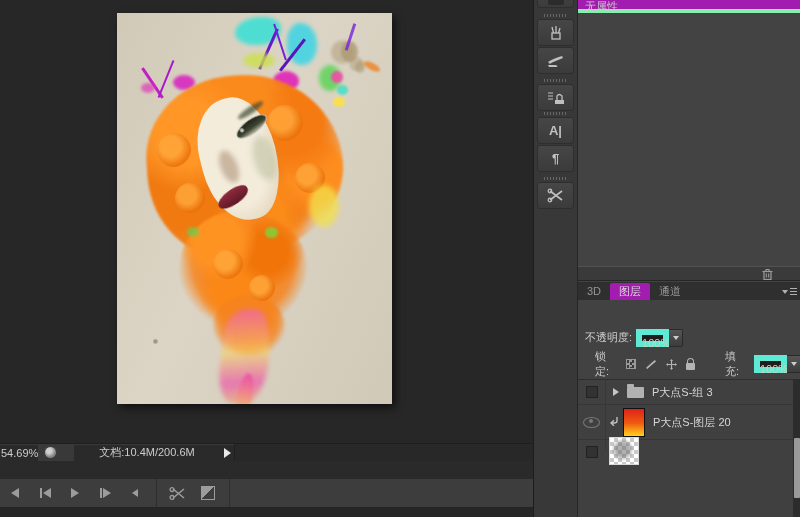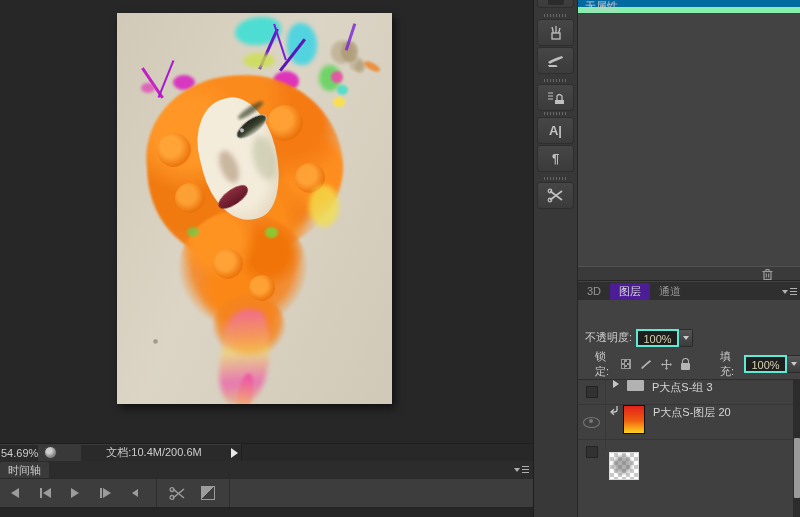--- a/index.html
+++ b/index.html
@@ -68,31 +68,31 @@
       border-left:1px solid #1d1d1d;box-sizing:border-box;}
   .ts-btn{position:absolute;left:3px;width:37px;height:27px;border-radius:3px;
       background:linear-gradient(#464646,#3b3b3b);border:1px solid #2e2e2e;box-sizing:border-box;
       display:flex;align-items:center;justify-content:center;color:#bdbdbd;}
   .ts-grip{position:absolute;left:10px;width:24px;height:3px;
       background:repeating-linear-gradient(90deg,#686868 0 1px, transparent 1px 3px);}
   .ts-glyph{font-size:13px;font-weight:bold;color:#c2c2c2;}
 
   
   .right-col{left:577px;top:0;width:223px;height:517px;background:#424242;border-left:1px solid #262626;box-sizing:border-box;}
-  .props-header{left:0;top:0;width:100%;height:13px;background:#0369a1;border-bottom:6px solid #86efac;
+  .props-header{left:0;top:0;width:100%;height:13px;background:#a21caf;border-bottom:4px solid #86efac;
       box-sizing:border-box;line-height:12px;padding-left:7px;color:#c9c9c9;}
   .props-body{left:0;top:14px;width:100%;height:252px;background:#434343;}
   .props-footer{left:0;top:266px;width:100%;height:15px;background:#3a3a3a;border-top:1px solid #525252;
       border-bottom:1px solid #262626;box-sizing:border-box;}
 
   
   .layers-panel{left:0;top:282px;width:223px;height:235px;background:#424242;}
   .lp-tabs{left:0;top:0;width:100%;height:18px;background:#2f2f2f;display:flex;align-items:flex-end;}
   .lp-tab{height:17px;line-height:17px;padding:0 9px;color:#969696;}
-  .lp-tab.active{background:#4c1d95;color:#d9d9d9;border-radius:2px 2px 0 0;}
+  .lp-tab.active{background:#a21caf;color:#d9d9d9;border-radius:2px 2px 0 0;}
   .panel-menu{position:absolute;right:4px;top:5px;width:15px;height:9px;display:flex;align-items:center;gap:2px;}
   .pm-tri{width:0;height:0;border-left:3px solid transparent;border-right:3px solid transparent;border-top:4px solid #b0b0b0;}
   .pm-lines{width:8px;height:7px;background:repeating-linear-gradient(#b0b0b0 0 1px, transparent 1px 3px);}
 
   .lp-filter{left:0;top:18px;width:100%;height:24px;display:flex;align-items:center;}
   .combo{display:flex;align-items:center;height:18px;border-radius:2px;box-sizing:border-box;
       background:linear-gradient(#4a4a4a,#3a3a3a);border:1px solid #2a2a2a;color:#d2d2d2;}
   .type-combo{margin-left:3px;width:70px;padding:0 5px;gap:4px;}
   .search-glyph{width:6px;height:6px;border:1.4px solid #c2c2c2;border-radius:50%;position:relative;flex:none;}
   .search-glyph::after{content:'';position:absolute;left:5px;top:5px;width:4px;height:1.6px;background:#c2c2c2;transform:rotate(45deg);}
@@ -108,35 +108,35 @@
   .fi-copy{width:12px;height:11px;position:relative;}
   .fi-copy::before{content:'';position:absolute;left:0;top:3px;width:7px;height:7px;border:1px solid #b4b4b4;}
   .fi-copy::after{content:'';position:absolute;left:4px;top:0;width:7px;height:7px;background:#b4b4b4;}
   .filter-toggle{position:absolute;right:5px;top:2px;width:11px;height:19px;border-radius:2px;border:1px solid #141414;
       background:linear-gradient(#6e6e6e 0 45%, #101010 45%);box-sizing:border-box;}
 
   .lp-blend{left:0;top:42px;width:100%;height:27px;display:flex;align-items:center;}
   .blend-select{margin-left:3px;width:110px;padding:0 6px;}
   .opt-label{margin-left:7px;color:#cdcdcd;}
   .valbox{display:flex;align-items:center;margin-left:4px;height:18px;}
-  .val{width:43px;height:18px;background:#1e1e1e;border:2px solid #5eead4;box-sizing:border-box;
+  .val{width:33px;height:18px;background:#1e1e1e;border:6px solid #5eead4;box-sizing:border-box;
       color:#d6d2b4;text-align:center;line-height:16px;}
   .val-drop{width:14px;height:18px;background:linear-gradient(#555,#3c3c3c);border:1px solid #2a2a2a;border-left:none;
       box-sizing:border-box;display:flex;align-items:center;justify-content:center;border-radius:0 2px 2px 0;}
   .val-drop i{width:0;height:0;border-left:3px solid transparent;border-right:3px solid transparent;border-top:4px solid #ccc;}
 
   .lp-lock{left:0;top:69px;width:100%;height:26px;display:flex;align-items:center;}
   .lock-icons{display:flex;align-items:center;gap:8px;margin-left:6px;}
   .li-checker{width:10px;height:10px;border:1px solid #9a9a9a;box-sizing:border-box;
       background:repeating-conic-gradient(#9a9a9a 0 25%, #3a3a3a 0 50%);background-size:5px 5px;}
   .li-lock{width:9px;height:7px;background:#b4b4b4;position:relative;margin-top:4px;border-radius:1px;}
   .li-lock::before{content:'';position:absolute;left:1px;top:-5px;width:5px;height:5px;border:1.5px solid #b4b4b4;border-bottom:none;border-radius:4px 4px 0 0;}
 
   .lp-rows{left:0;top:97px;width:100%;height:139px;background:#404040;overflow:hidden;border-top:1px solid #2e2e2e;}
-  .lrow{position:relative;display:flex;align-items:flex-start;border-bottom:1px solid #363636;box-sizing:border-box;}
+  .lrow{position:relative;display:flex;align-items:center;border-bottom:1px solid #363636;box-sizing:border-box;}
   .lrow .eyecol{width:27px;align-self:stretch;border-right:1px solid #383838;display:flex;align-items:center;justify-content:center;flex:none;}
   .eye{width:15px;height:9px;border:1px solid #c6c6c6;border-radius:50%;position:relative;}
   .eye::after{content:'';position:absolute;left:4.5px;top:1.5px;width:4px;height:4px;border-radius:50%;background:#c6c6c6;}
   .eye.dim{opacity:.42;}
   .visbox{width:12px;height:12px;background:#323232;border:1px solid #232323;box-sizing:border-box;}
   .expand-tri{width:0;height:0;border-top:4px solid transparent;border-bottom:4px solid transparent;border-left:6px solid #c6c6c6;margin-left:7px;}
   .folder{width:17px;height:11px;background:#b2b2b2;border-radius:1px;position:relative;margin-left:8px;}
   .folder::before{content:'';position:absolute;left:0;top:-3px;width:7px;height:3px;background:#b2b2b2;border-radius:1px 1px 0 0;}
   .lname{margin-left:8px;color:#d6d6d6;white-space:nowrap;}
   .thumb{box-sizing:border-box;flex:none;}
@@ -155,21 +155,21 @@
       background-size:auto, 8px 8px;}
   .lrow.selected{background:#516074;}
   .lp-scroll{position:absolute;right:0;top:97px;width:8px;height:139px;background:#2c2c2c;}
   .lp-thumbbar{position:absolute;left:1px;top:59px;width:6px;height:60px;background:#9a9a9a;border-radius:1px;}
 
   
   .status-bar{left:0;top:443px;width:533px;height:18px;background:#393939;border-top:1px solid #1e1e1e;box-sizing:border-box;display:flex;align-items:center;}
   .zoom-field{width:37px;height:16px;background:#2a2a2a;color:#cccccc;line-height:16px;padding-left:1px;overflow:hidden;flex:none;}
   .status-circle{width:13px;height:13px;border-radius:50%;margin-left:6px;flex:none;
       background:radial-gradient(circle at 38% 35%, #cfcfcf 0 25%, #8a8a8a 60%, #5c5c5c);border:1px solid #3f3f3f;box-sizing:border-box;}
-  .doc-field{margin-left:24px;width:160px;height:16px;background:#2a2a2a;color:#cccccc;display:flex;align-items:center;flex:none;}
+  .doc-field{margin-left:17px;width:160px;height:16px;background:#2a2a2a;color:#cccccc;display:flex;align-items:center;flex:none;}
   .doc-field span{flex:1;text-align:center;}
   .doc-arrow{width:14px;height:14px;display:flex;align-items:center;justify-content:center;flex:none;}
   .doc-arrow i{width:0;height:0;border-top:5px solid transparent;border-bottom:5px solid transparent;border-left:7px solid #e8e8e8;}
   .status-rest{flex:1;align-self:stretch;background:#282828;border-left:1px solid #1f1f1f;}
 
   
   .timeline{left:0;top:461px;width:533px;height:56px;background:#2a2a2a;}
   .tl-tabbar{left:0;top:0;width:100%;height:17px;background:#2c2c2c;display:flex;align-items:flex-end;}
   .tl-tab{height:16px;line-height:16px;padding:0 8px;background:#3a3a3a;color:#c9c9c9;border-radius:2px 2px 0 0;}
   .tl-toolbar{left:0;top:17px;width:100%;height:30px;background:#3d3d3d;border-top:1px solid #2a2a2a;border-bottom:1px solid #232323;
@@ -248,27 +248,20 @@
     <div class="doc-field">
       <span>文档:10.4M/200.6M</span>
       <div class="doc-arrow">
           <i></i>
         </div>
     </div>
     <div class="status-rest"></div>
   </div>
 
   <div class="abs timeline">
-    <div class="abs tl-tabbar">
-      <div class="tl-tab">时间轴</div>
-      <div class="panel-menu" style="top:4px;">
-        <i class="pm-tri"></i>
-          <i class="pm-lines"></i>
-      </div>
-    </div>
     <div class="abs tl-toolbar">
       <div class="tp-btn">
           <i class="tri-l"></i>
         </div>
       <div class="tp-btn">
           <i class="tbar"></i>
           <i class="tri-l"></i>
         </div>
       <div class="tp-btn">
           <i class="tri-r"></i>

